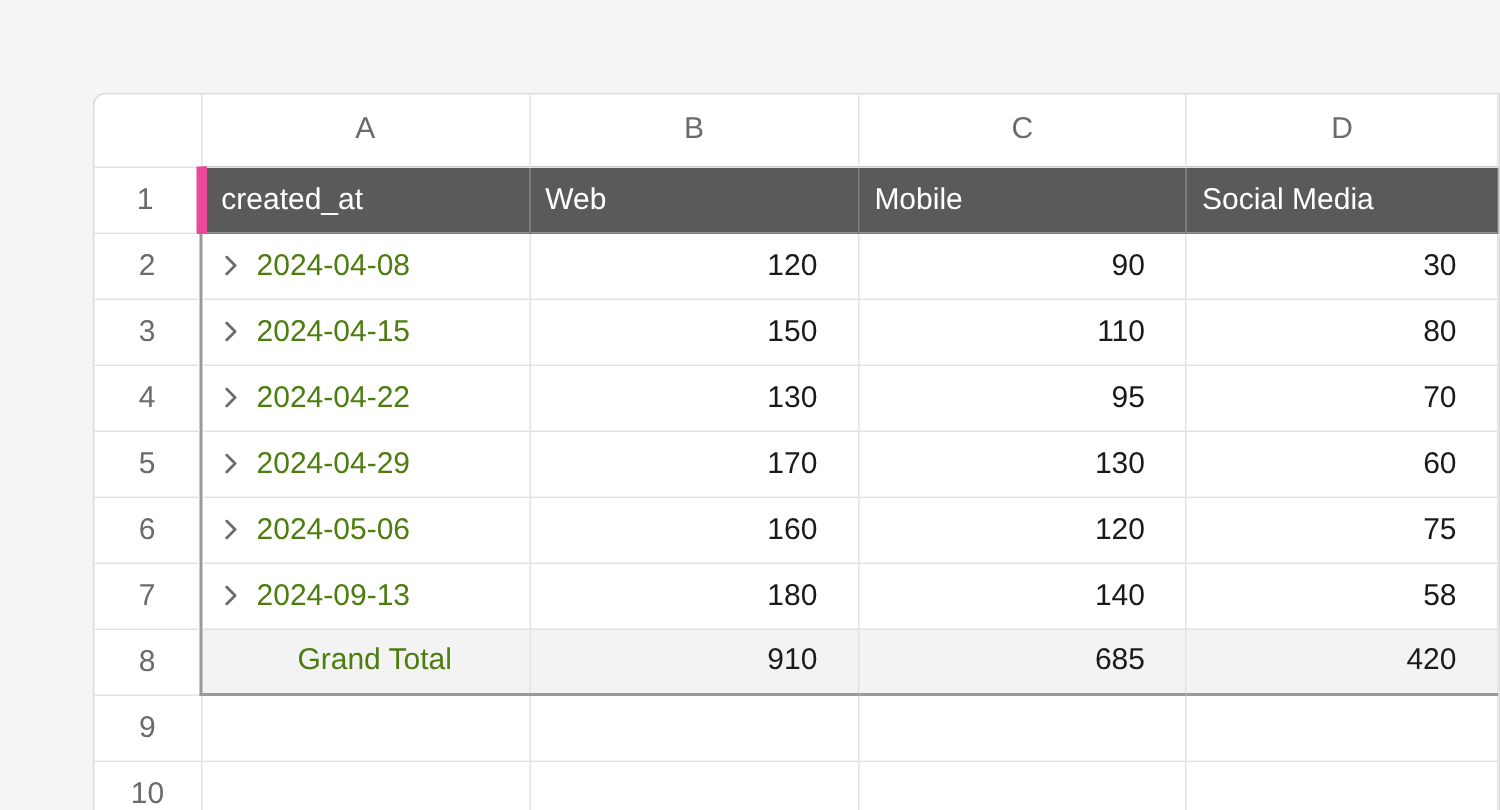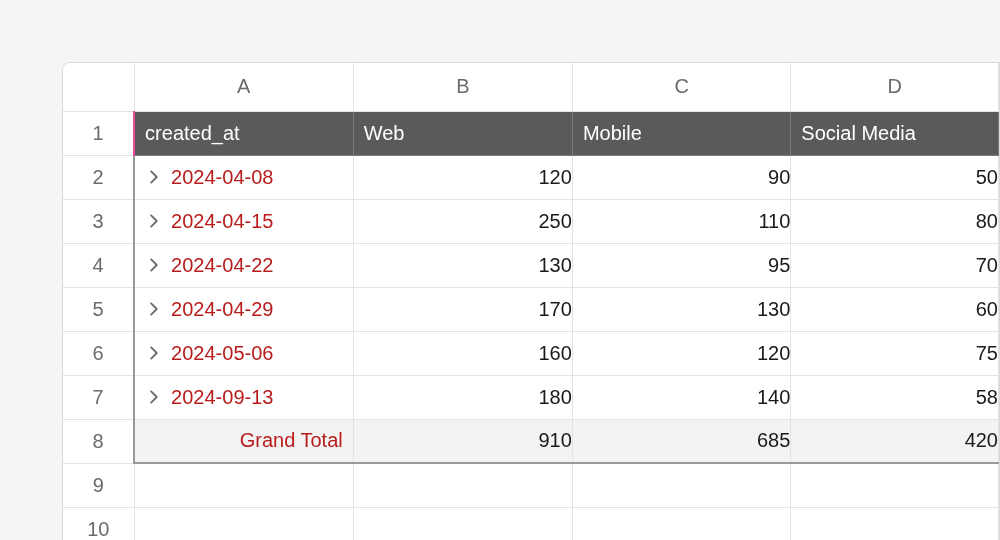--- a/index.html
+++ b/index.html
@@ -63,31 +63,31 @@
     }
     .pivot-header {
       background: #5a5a5a;
       color: #fff;
       text-align: left;
       padding: 0 10px;
       font-weight: 400;
       border: 1px solid #7a7a7a;
     }
     .pivot-header-first {
-      border-left: 2px solid #ec4899;
+      border-left: 7px solid #ec4899;
     }
     .data-cell {
       text-align: right;
-      padding: 0 0;
+      padding: 0 27px;
       color: #1a1a1a;
     }
     .date-cell {
-      text-align: right;
+      text-align: center;
       padding: 0 10px 0 12px;
-      color: #b91c1c;
+      color: #4d7c0f;
       border-left: 2px solid #999;
     }
     .date-wrap {
       display: flex;
       align-items: center;
       gap: 10px;
     }
     .expand-icon {
       display: inline-flex;
       align-items: center;
@@ -144,35 +144,35 @@
           <span class="expand-icon">
             <svg viewBox="0 0 8 12" fill="none">
                   <path d="M1 1 L6 6 L1 11" stroke="currentColor" stroke-width="1.6" stroke-linecap="round" stroke-linejoin="round"></path>
                 </svg>
           </span>
           <span>2024-04-08</span>
         </span>
       </td>
       <td class="data-cell">120</td>
       <td class="data-cell">90</td>
-      <td class="data-cell">50</td>
+      <td class="data-cell">30</td>
     </tr>
     <tr>
       <th class="row-header">3</th>
       <td class="date-cell">
         <span class="date-wrap">
           <span class="expand-icon">
             <svg viewBox="0 0 8 12" fill="none">
                   <path d="M1 1 L6 6 L1 11" stroke="currentColor" stroke-width="1.6" stroke-linecap="round" stroke-linejoin="round"></path>
                 </svg>
           </span>
           <span>2024-04-15</span>
         </span>
       </td>
-      <td class="data-cell">250</td>
+      <td class="data-cell">150</td>
       <td class="data-cell">110</td>
       <td class="data-cell">80</td>
     </tr>
     <tr>
       <th class="row-header">4</th>
       <td class="date-cell">
         <span class="date-wrap">
           <span class="expand-icon">
             <svg viewBox="0 0 8 12" fill="none">
                   <path d="M1 1 L6 6 L1 11" stroke="currentColor" stroke-width="1.6" stroke-linecap="round" stroke-linejoin="round"></path>

